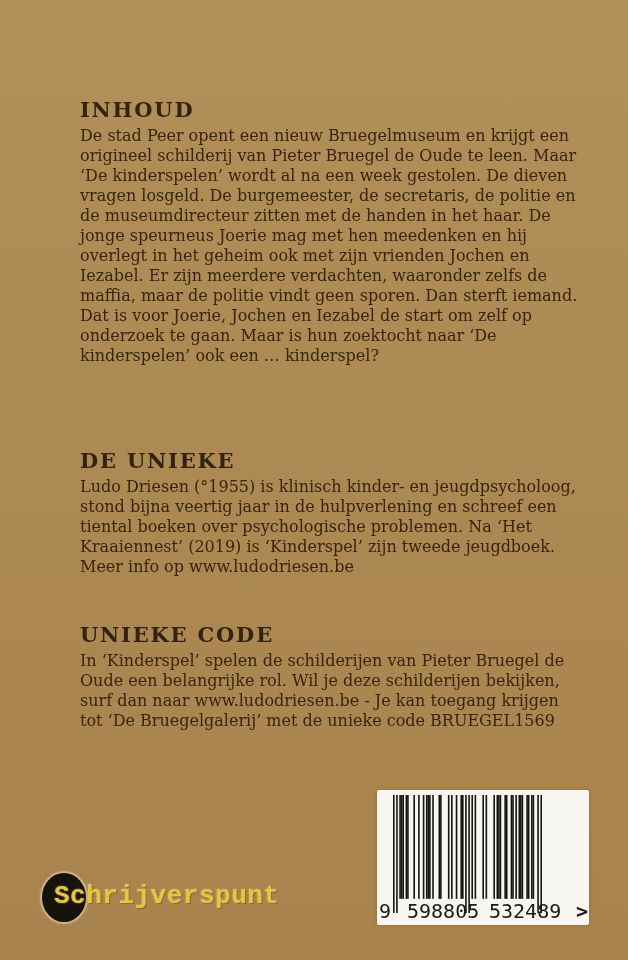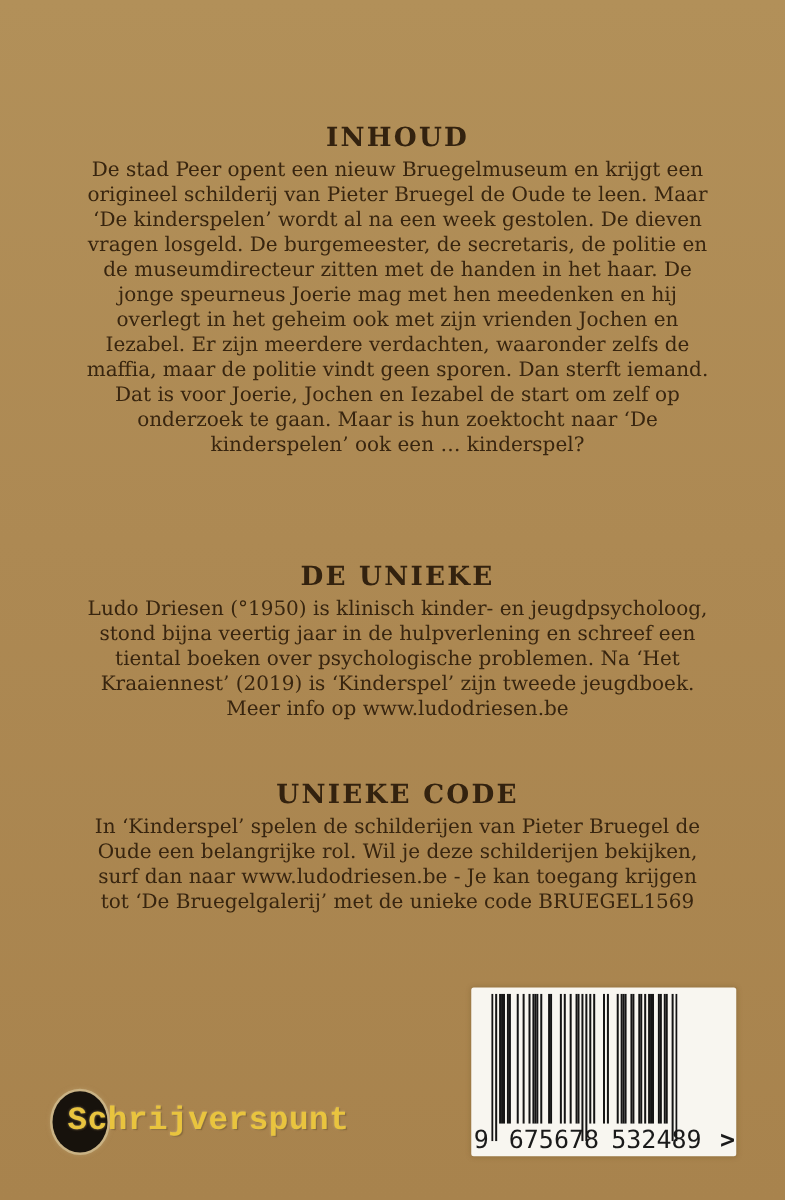--- a/index.html
+++ b/index.html
@@ -6,21 +6,21 @@
   body {
     width: 628px; height: 960px;
     font-family: "DejaVu Serif", "Liberation Serif", serif;
     overflow: hidden;
   }
   #cover {
     position: relative;
     width: 628px; height: 960px;
     background: linear-gradient(180deg, #b29059 0%, #ad8953 45%, #a8834d 100%);
   }
-  .section { position: absolute; left: 67px; width: 502px; text-align: center; }
+  .section { position: absolute; left: 80px; width: 502px; }
   .section-heading {
     font-size: 21px; font-weight: bold; letter-spacing: 1.8px;
     color: #33220f; line-height: 26px; margin: 0 0 3px 0;
   }
   .section-body {
     font-size: 16px; line-height: 20px; color: #38250f;
     white-space: pre-line; margin: 0;
     font-weight: 500;
   }
   #section-inhoud  { top: 97px; }
@@ -84,21 +84,21 @@
 overlegt in het geheim ook met zijn vrienden Jochen en
 Iezabel. Er zijn meerdere verdachten, waaronder zelfs de
 maffia, maar de politie vindt geen sporen. Dan sterft iemand.
 Dat is voor Joerie, Jochen en Iezabel de start om zelf op
 onderzoek te gaan. Maar is hun zoektocht naar ‘De
 kinderspelen’ ook een … kinderspel?</p>
   </div>
 
   <div class="section" id="section-auteur">
     <h2 class="section-heading">DE UNIEKE</h2>
-    <p class="section-body">Ludo Driesen (°1950) is klinisch kinder- en jeugdpsycholoog,
+    <p class="section-body">Ludo Driesen (°1955) is klinisch kinder- en jeugdpsycholoog,
 stond bijna veertig jaar in de hulpverlening en schreef een
 tiental boeken over psychologische problemen. Na ‘Het
 Kraaiennest’ (2019) is ‘Kinderspel’ zijn tweede jeugdboek.
 Meer info op www.ludodriesen.be</p>
   </div>
 
   <div class="section" id="section-code">
     <h2 class="section-heading">UNIEKE CODE</h2>
     <p class="section-body">In ‘Kinderspel’ spelen de schilderijen van Pieter Bruegel de
 Oude een belangrijke rol. Wil je deze schilderijen bekijken,
@@ -150,21 +150,21 @@
           <rect x="82" y="0" width="1.02" height="88" fill="#151515"></rect>
           <rect x="85" y="0" width="1.02" height="88" fill="#151515"></rect>
           <rect x="86" y="0" width="1.02" height="88" fill="#151515"></rect>
           <rect x="88" y="0" width="1.02" height="88" fill="#151515"></rect>
           <rect x="89" y="0" width="1.02" height="88" fill="#151515"></rect>
           <rect x="92" y="0" width="1.02" height="100" fill="#151515"></rect>
           <rect x="94" y="0" width="1.02" height="100" fill="#151515"></rect>
         </svg>
       </div>
     <span class="bc-digit" id="bc-first">9</span>
-    <span class="bc-digit" id="bc-group1">675678</span>
+    <span class="bc-digit" id="bc-group1">598805</span>
     <span class="bc-digit" id="bc-group2">532489</span>
     <span class="bc-digit" id="bc-qz">&gt;</span>
   </div>
 
   <div id="publisher-logo">
     <div id="logo-circle" style="background: rgb(23, 18, 12);"></div>
     <span id="logo-text" style="color: rgb(233, 196, 62); font-family: Liberation Mono, monospace;">Schrijverspunt</span>
   </div>
 
 </div>

